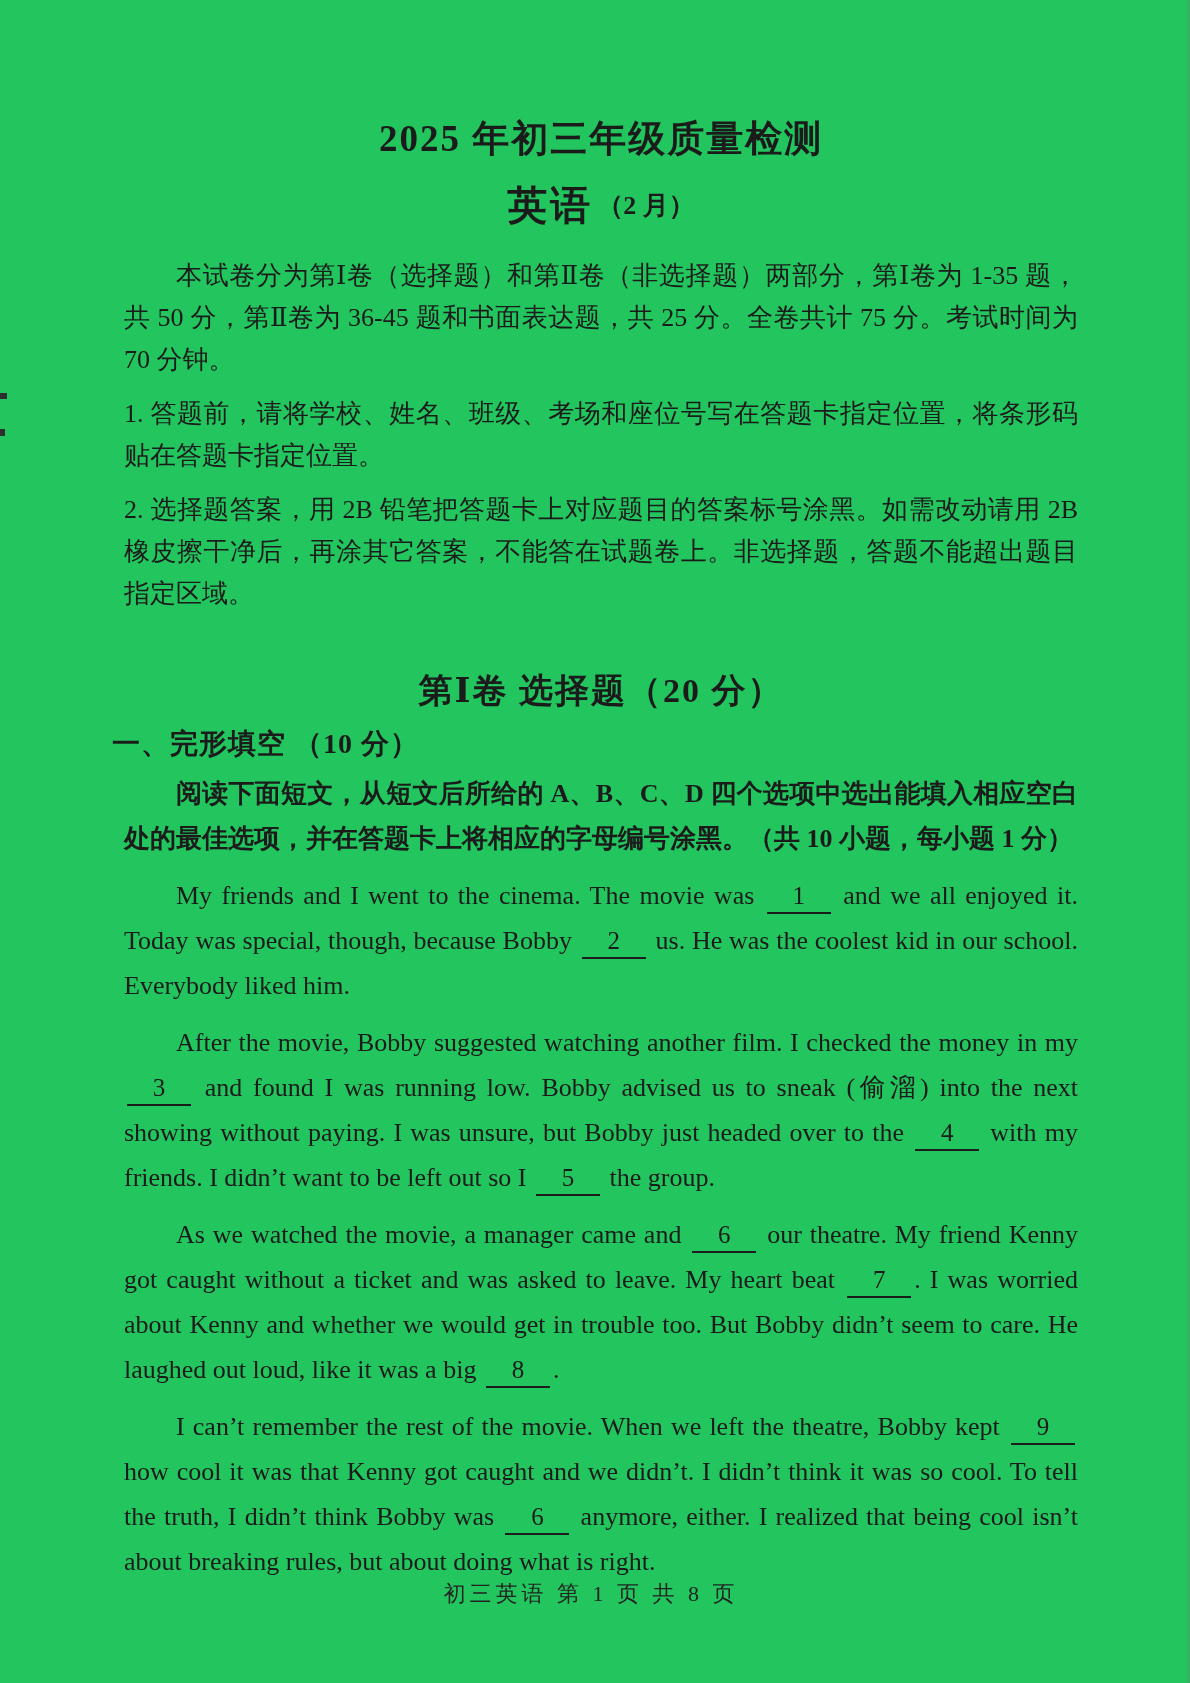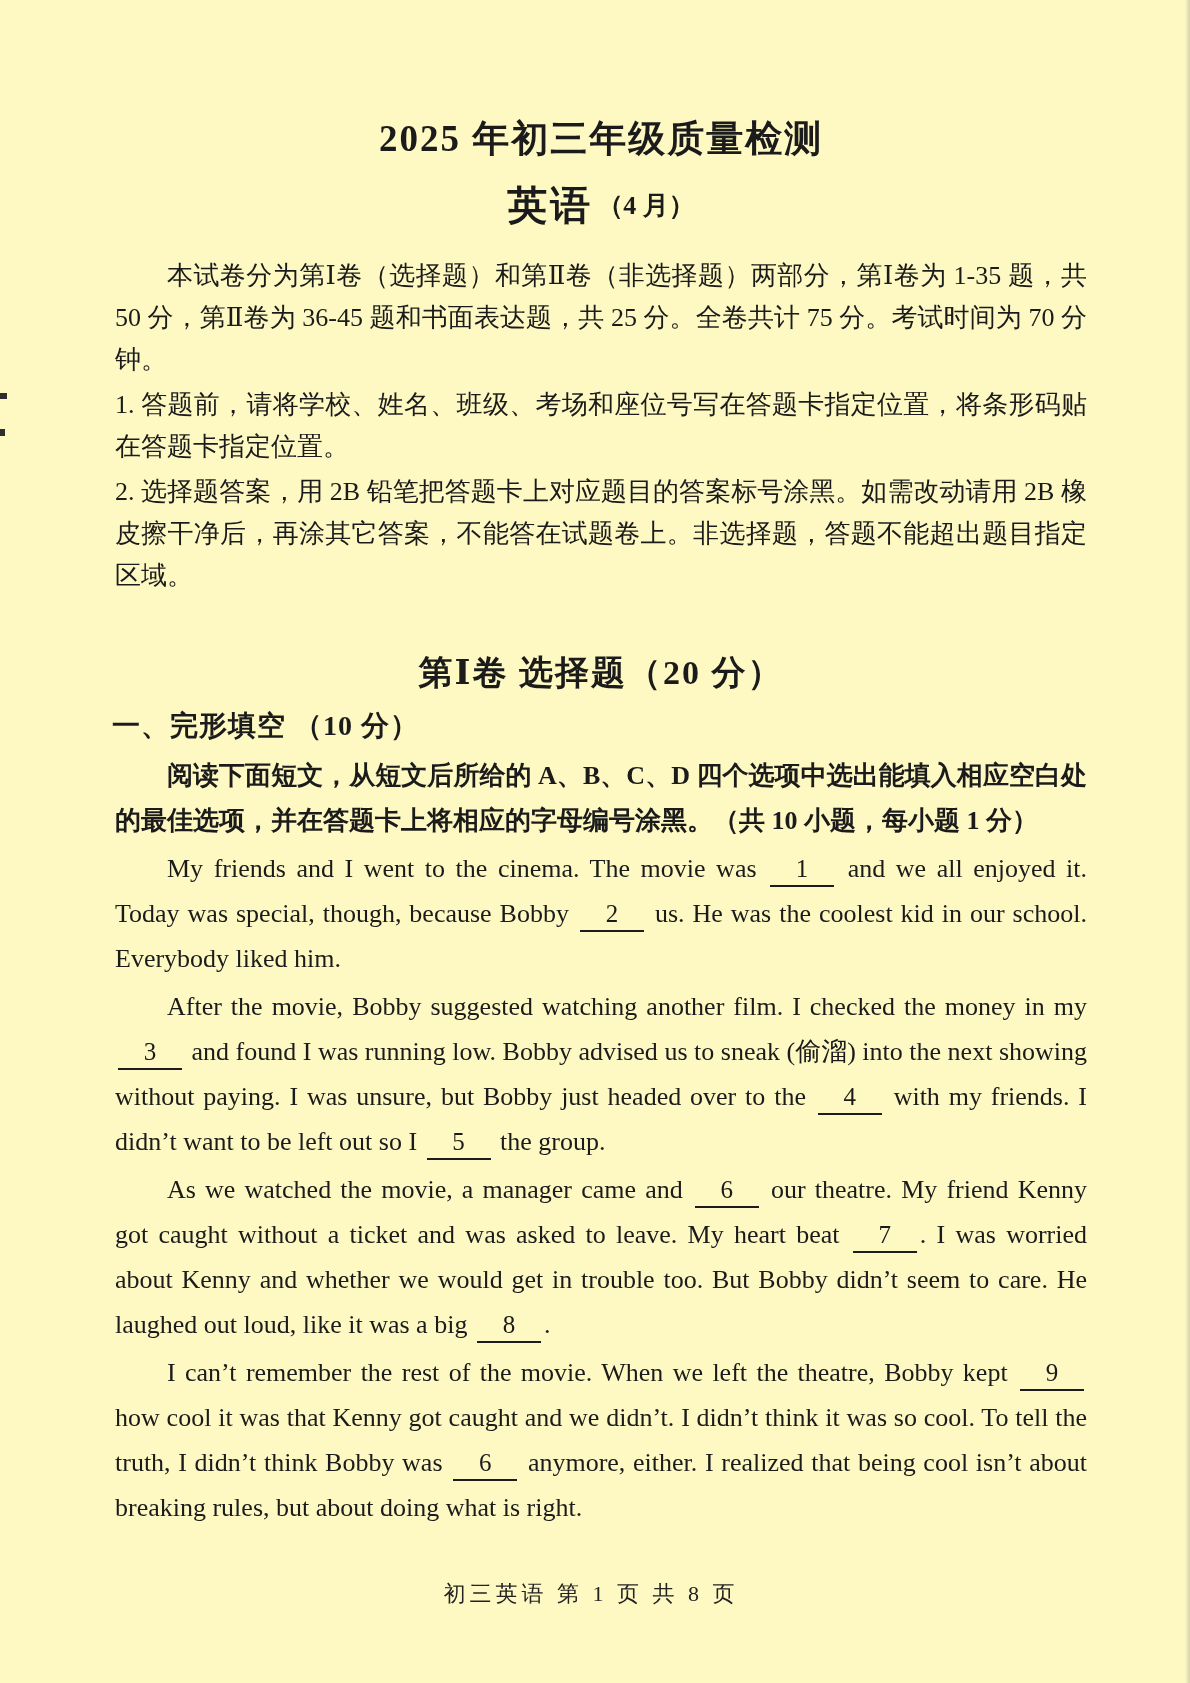--- a/index.html
+++ b/index.html
@@ -5,21 +5,21 @@
   html, body {
     margin: 0;
     padding: 0;
     background: #e9e9e9;
   }
   .page {
     position: relative;
     width: 1190px;
     height: 1683px;
     margin: 0 auto;
-    background: #fef9c3;
+    background: #22c55e;
     color: #1b1b1b;
     font-family: "Liberation Serif", "DejaVu Serif", serif;
     overflow: hidden;
     box-sizing: border-box;
   }
   .content {
     padding: 0 100px 0 112px;
   }
   .title {
     margin: 0;
@@ -38,21 +38,21 @@
   .subject-name {
     font-size: 40px;
     letter-spacing: 3px;
     vertical-align: middle;
   }
   .subject-month {
     font-size: 26px;
     margin-left: 4px;
     vertical-align: middle;
   }
-  p { margin: 3px; }
+  p { margin: 12px; }
   .cn {
     font-size: 26px;
     line-height: 42px;
     text-align: justify;
   }
   .indent { text-indent: 2em; }
   .intro { margin-top: 22px; }
   .notes-heading {
     font-weight: 700;
     text-indent: 0;
@@ -123,21 +123,21 @@
 <body>
 
 <div class="page">
   <div class="scan-mark mark-a"></div>
   <div class="scan-mark mark-b"></div>
   <div class="edge-shade"></div>
 
   <div class="content">
     <h1 class="title">2025 年初三年级质量检测</h1>
 
-    <h2 class="subject-line"><span class="subject-name">英语</span><span class="subject-month">（4 月）</span></h2>
+    <h2 class="subject-line"><span class="subject-name">英语</span><span class="subject-month">（2 月）</span></h2>
 
     <p class="cn indent intro">本试卷分为第Ⅰ卷（选择题）和第Ⅱ卷（非选择题）两部分，第Ⅰ卷为 1-35 题，共 50 分，第Ⅱ卷为 36-45 题和书面表达题，共 25 分。全卷共计 75 分。考试时间为 70 分钟。</p>
 
 
     <div>
         <p class="cn">1. 答题前，请将学校、姓名、班级、考场和座位号写在答题卡指定位置，将条形码贴在答题卡指定位置。</p>
         <p class="cn">2. 选择题答案，用 2B 铅笔把答题卡上对应题目的答案标号涂黑。如需改动请用 2B 橡皮擦干净后，再涂其它答案，不能答在试题卷上。非选择题，答题不能超出题目指定区域。</p>
       </div>
 
     <h3 class="section-heading">第Ⅰ卷 选择题（20 分）</h3>

